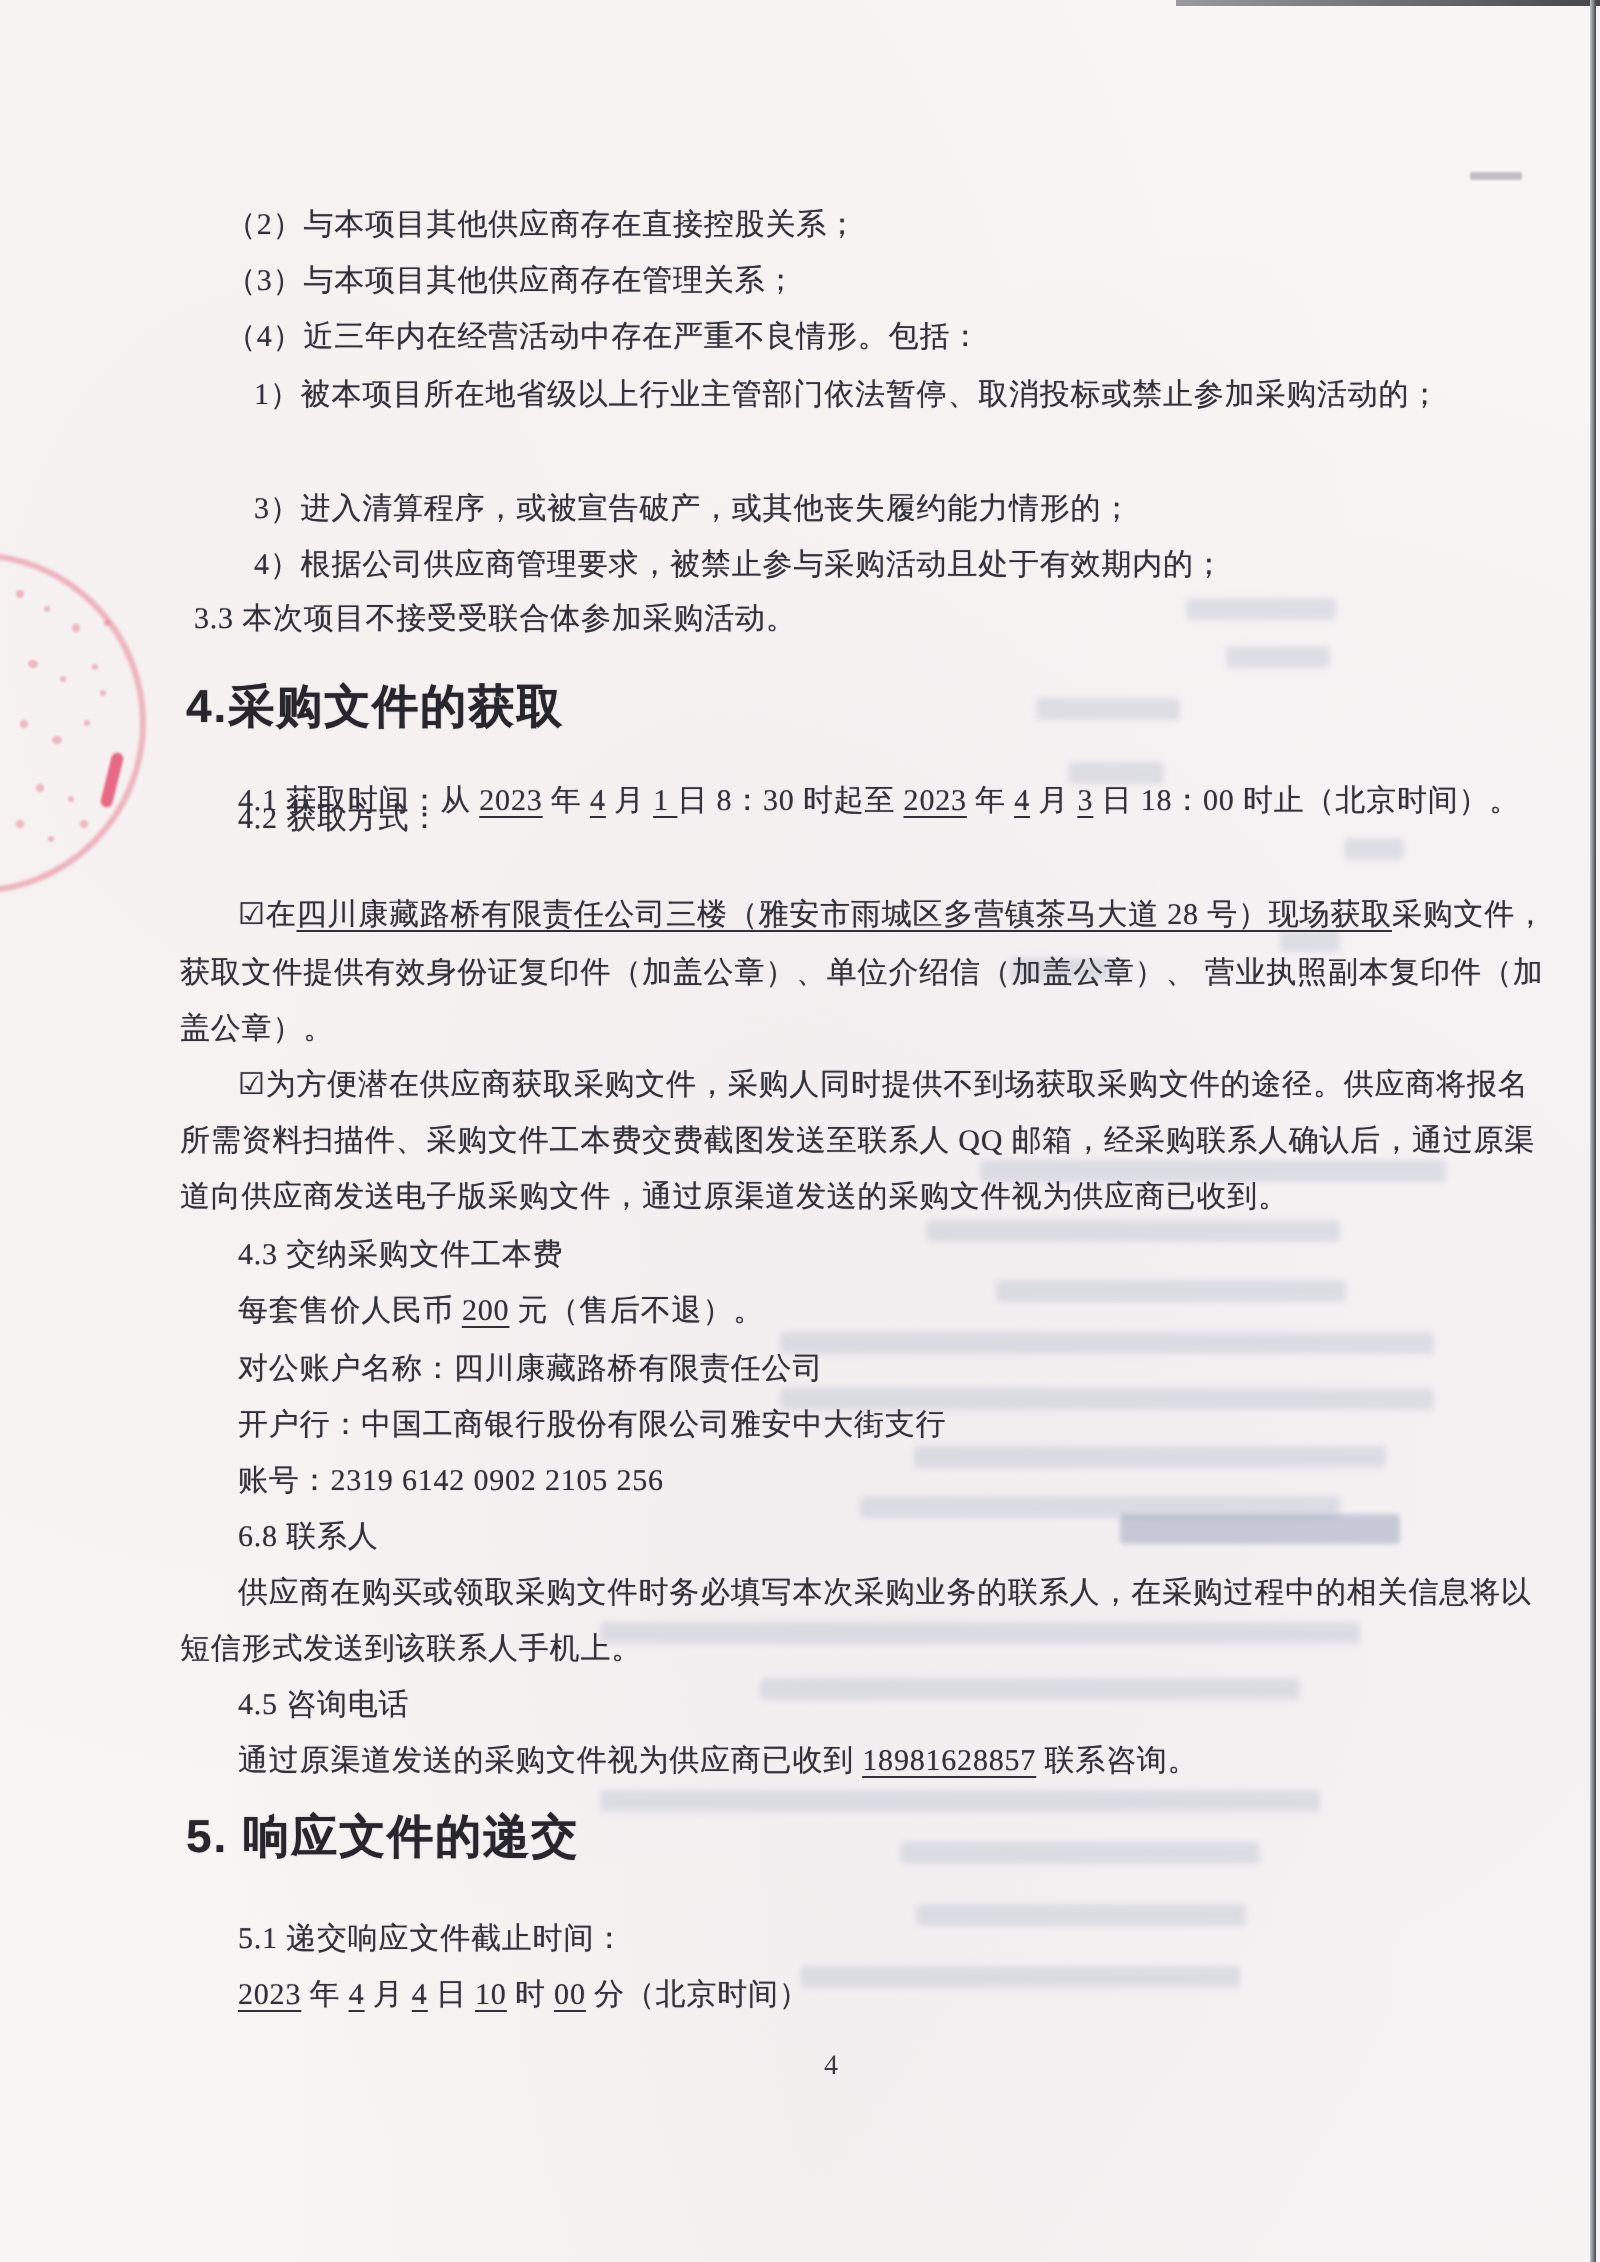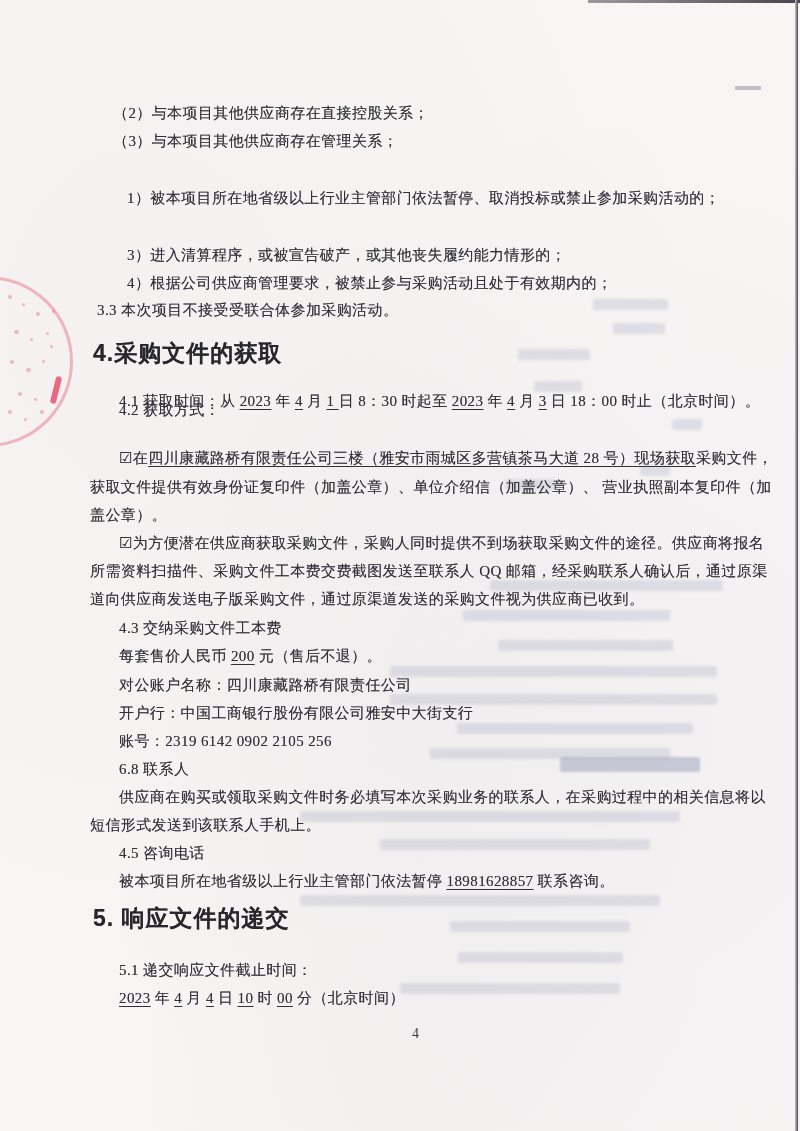--- a/index.html
+++ b/index.html
@@ -153,20 +153,21 @@
   <div class="ghost ghost-bold" style="left:560px;top:757px;width:140px;"></div>
   <div class="ghost" style="left:300px;top:811px;width:380px;"></div>
   <div class="ghost" style="left:380px;top:839px;width:270px;"></div>
   <div class="ghost" style="left:300px;top:895px;width:360px;"></div>
   <div class="ghost" style="left:450px;top:921px;width:180px;"></div>
   <div class="ghost" style="left:458px;top:952px;width:165px;"></div>
   <div class="ghost" style="left:400px;top:983px;width:220px;"></div>
 
   <div class="line" style="left:113px;top:103px;">（2）与本项目其他供应商存在直接控股关系；</div>
   <div class="line" style="left:113px;top:131px;">（3）与本项目其他供应商存在管理关系；</div>
+  <div class="line" style="left:113px;top:159px;">（4）近三年内在经营活动中存在严重不良情形。包括：</div>
   <div class="line" style="left:127px;top:188px;">1）被本项目所在地省级以上行业主管部门依法暂停、取消投标或禁止参加采购活动的；</div>
   <div class="line" style="left:127px;top:245px;">3）进入清算程序，或被宣告破产，或其他丧失履约能力情形的；</div>
   <div class="line" style="left:127px;top:273px;">4）根据公司供应商管理要求，被禁止参与采购活动且处于有效期内的；</div>
   <div class="line" style="left:97px;top:300px;">3.3 本次项目不接受受联合体参加采购活动。</div>
 
   <div class="heading" style="left:93px;top:338px;">4.采购文件的获取</div>
   <div class="line" style="left:119px;top:391px;"><span>4.1 获取时间：从 </span><span class="u">2023</span><span> 年 </span><span class="u">4</span><span> 月 </span><span class="u"> 1 </span><span>日 8：30 时起至 </span><span class="u">2023</span><span> 年 </span><span class="u">4</span><span> 月 </span><span class="u">3</span><span> 日 18：00 时止（北京时间）。</span></div>
   <div class="line" style="left:119px;top:400px;">4.2 获取方式：</div>
   <div class="line" style="left:119px;top:448px;"><span>☑</span><span>在</span><span class="u">四川康藏路桥有限责任公司三楼（雅安市雨城区多营镇茶马大道 28 号）现场获取</span><span>采购文件，</span></div>
   <div class="line" style="left:90px;top:477px;">获取文件提供有效身份证复印件（加盖公章）、单位介绍信（加盖公章）、 营业执照副本复印件（加</div>
@@ -176,21 +177,21 @@
   <div class="line" style="left:90px;top:589px;">道向供应商发送电子版采购文件，通过原渠道发送的采购文件视为供应商已收到。</div>
   <div class="line" style="left:119px;top:618px;">4.3 交纳采购文件工本费</div>
   <div class="line" style="left:119px;top:646px;"><span>每套售价人民币 </span><span class="u">200</span><span> 元（售后不退）。</span></div>
   <div class="line" style="left:119px;top:675px;">对公账户名称：四川康藏路桥有限责任公司</div>
   <div class="line" style="left:119px;top:703px;">开户行：中国工商银行股份有限公司雅安中大街支行</div>
   <div class="line" style="left:119px;top:731px;">账号：2319 6142 0902 2105 256</div>
   <div class="line" style="left:119px;top:759px;">6.8 联系人</div>
   <div class="line" style="left:119px;top:787px;">供应商在购买或领取采购文件时务必填写本次采购业务的联系人，在采购过程中的相关信息将以</div>
   <div class="line" style="left:90px;top:815px;">短信形式发送到该联系人手机上。</div>
   <div class="line" style="left:119px;top:843px;">4.5 咨询电话</div>
-  <div class="line" style="left:119px;top:871px;"><span>被本项目所在地省级以上行业主管部门依法暂停 </span><span class="u">18981628857</span><span> 联系咨询。</span></div>
+  <div class="line" style="left:119px;top:871px;"><span>通过原渠道发送的采购文件视为供应商已收到 </span><span class="u">18981628857</span><span> 联系咨询。</span></div>
 
   <div class="heading" style="left:93px;top:903px;">5. 响应文件的递交</div>
   <div class="line" style="left:119px;top:960px;">5.1 递交响应文件截止时间：</div>
   <div class="line" style="left:119px;top:988px;"><span class="u">2023</span><span> 年 </span><span class="u">4</span><span> 月 </span><span class="u">4</span><span> 日 </span><span class="u">10</span><span> 时 </span><span class="u">00</span><span> 分（北京时间）</span></div>
 
   <div class="page-num" style="left:412px;top:1026px;">4</div>
 
 </div>
 
 </body></html>

